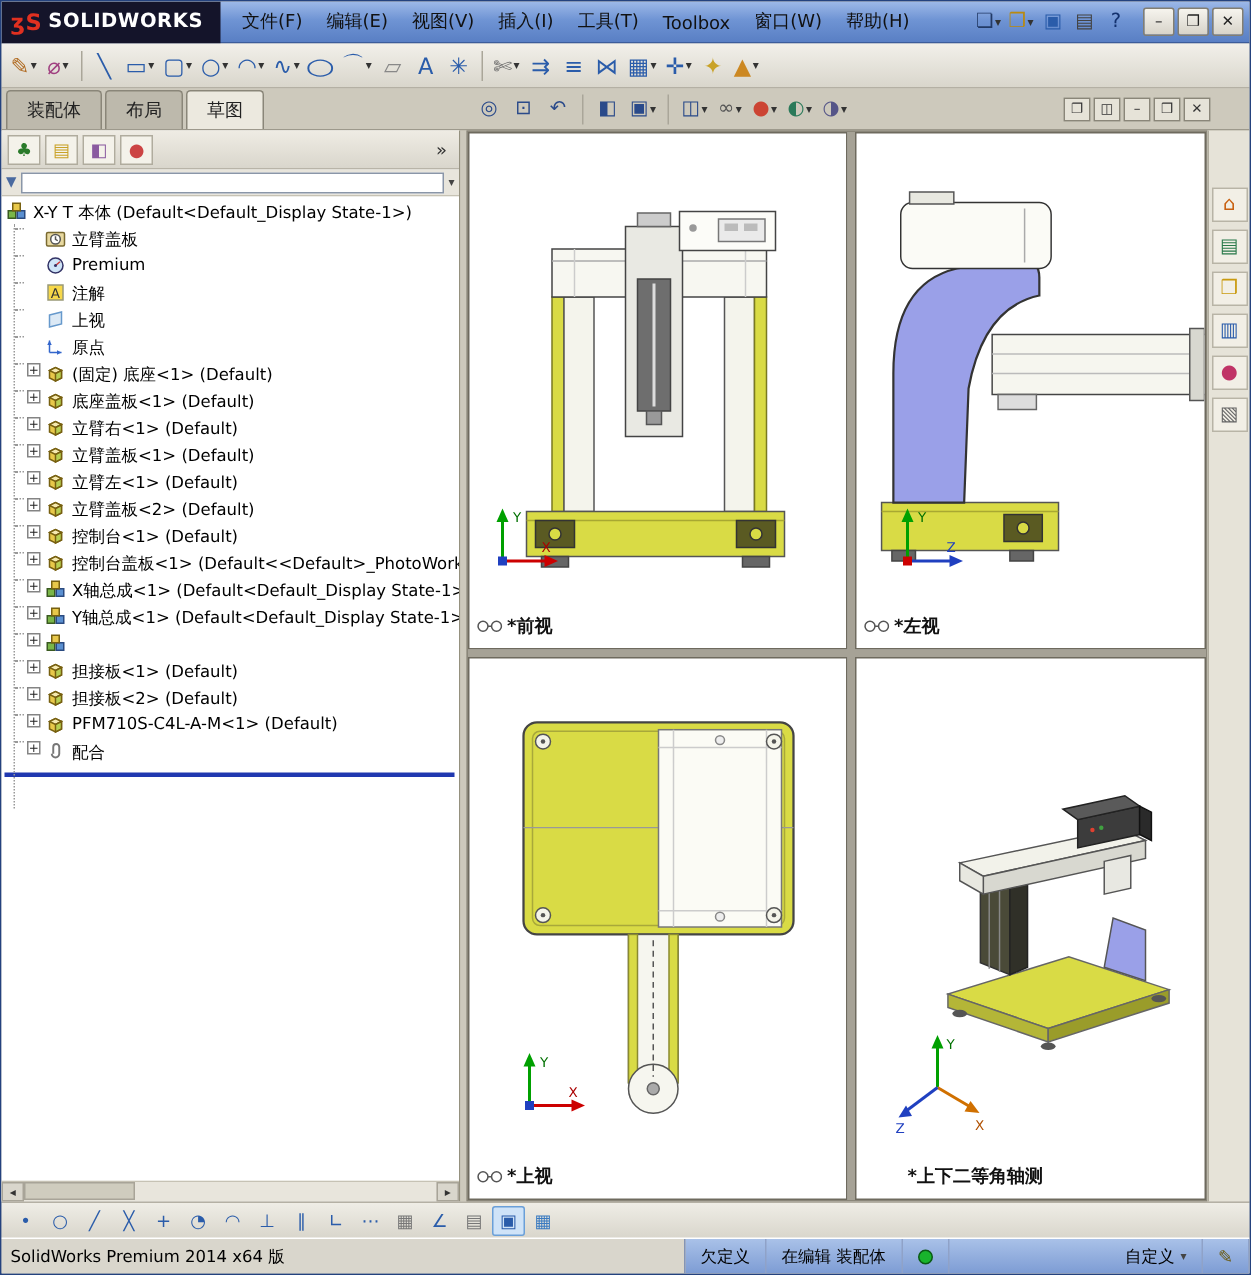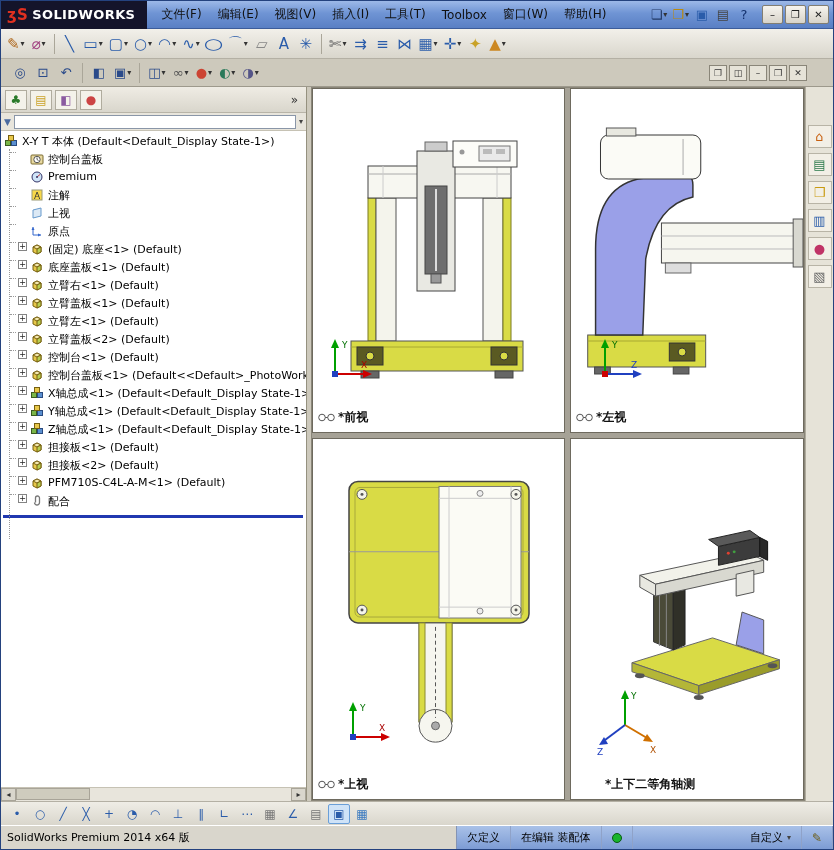--- a/index.html
+++ b/index.html
@@ -214,20 +214,25 @@
       <div class="tbtn">
         <span class="glyph" style="color: rgb(201, 162, 39);">✦</span>
       </div>
       <div class="tbtn">
         <span class="glyph" style="color: rgb(204, 136, 34);">▲</span>
         <span class="ddm">▾</span>
       </div>
     </div>
 
   <div class="ribbon-row">
+    <div class="tabs">
+        <div class="tab">装配体</div>
+        <div class="tab">布局</div>
+        <div class="tab active">草图</div>
+      </div>
     <div class="headsup">
         <div class="hbtn">
           <span class="glyph" style="color: rgb(42, 74, 138);">◎</span>
         </div>
         <div class="hbtn">
           <span class="glyph" style="color: rgb(42, 74, 138);">⊡</span>
         </div>
         <div class="hbtn">
           <span class="glyph" style="color: rgb(42, 74, 138);">↶</span>
         </div>
@@ -311,21 +316,21 @@
         <div class="tree-row">
               <span class="stub"></span>
               <span class="exp-spacer"></span>
               <span class="ticon">
                 <svg viewBox="0 0 14 14">
                   <rect x="1" y="3" width="12" height="9" rx="1" fill="#e8d9a0" stroke="#7a6a30"></rect>
                   <circle cx="7" cy="7.5" r="3.2" fill="#fff" stroke="#555"></circle>
                   <path d="M7 5.5v2l1.5 1" stroke="#555" fill="none"></path>
                 </svg>
               </span>
-              <span class="tlabel">控制台盖板</span>
+              <span class="tlabel">立臂盖板</span>
             </div>
             <div class="tree-row">
               <span class="stub"></span>
               <span class="exp-spacer"></span>
               <span class="ticon">
                 <svg viewBox="0 0 14 14">
                   <circle cx="7" cy="7" r="5" fill="#cfe4f7" stroke="#336"></circle>
                   <path d="M7 7L10 4.5" stroke="#c33"></path>
                   <circle cx="7" cy="7" r="1" fill="#336"></circle>
                 </svg>
@@ -488,21 +493,20 @@
             <div class="tree-row">
               <span class="stub"></span>
               <span class="exp">+</span>
               <span class="ticon">
                 <svg viewBox="0 0 14 14">
                   <rect x="1.5" y="6.5" width="5" height="5" fill="#7ab648" stroke="#3a5a20"></rect>
                   <rect x="7.5" y="6.5" width="5" height="5" fill="#5a8fd0" stroke="#2a4a80"></rect>
                   <rect x="4.5" y="1.5" width="5" height="5" fill="#e8c84a" stroke="#776010"></rect>
                 </svg>
               </span>
-              <span class="tlabel">Z轴总成&lt;1&gt; (Default&lt;Default_Display State-1&gt;</span>
             </div>
             <div class="tree-row">
               <span class="stub"></span>
               <span class="exp">+</span>
               <span class="ticon">
                 <svg viewBox="0 0 14 14">
                   <polygon points="3,5 7,3 11,5 11,10 7,12 3,10" fill="#e8c84a" stroke="#776010"></polygon>
                   <polygon points="3,5 7,7 11,5 7,3" fill="#f5e9b0" stroke="#776010"></polygon>
                   <polygon points="7,7 11,5 11,10 7,12" fill="#b7cf52" stroke="#776010"></polygon>
                 </svg>

